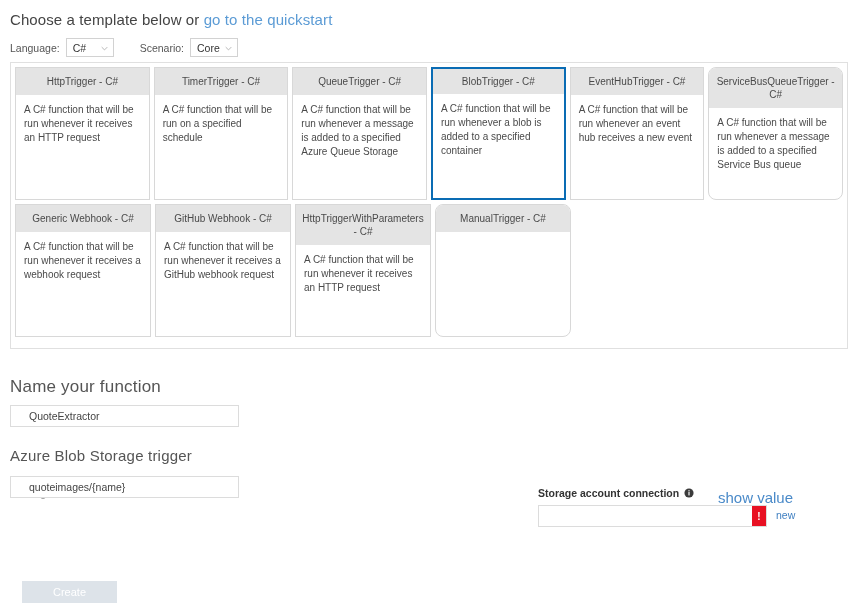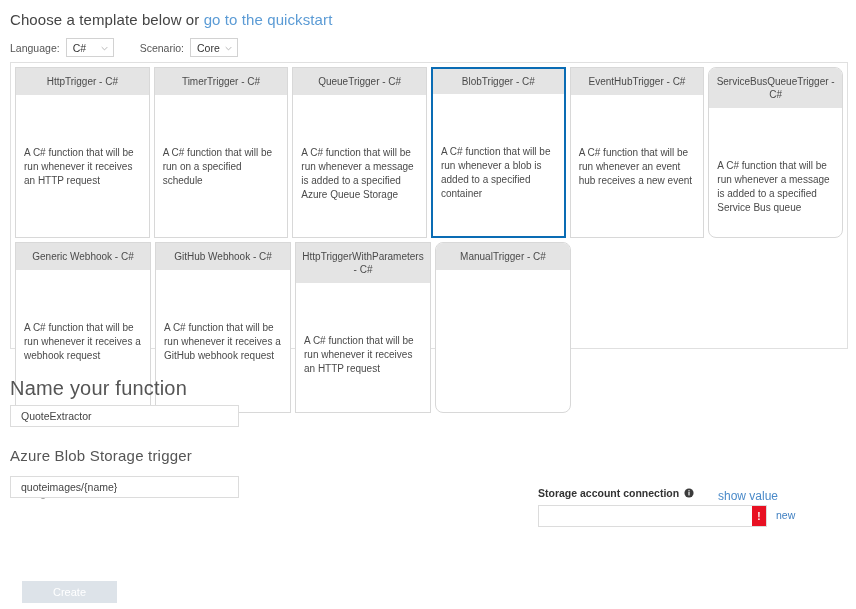--- a/index.html
+++ b/index.html
@@ -52,28 +52,27 @@
     position: absolute; left: 10px; top: 62px;
     width: 838px; height: 287px;
     border: 1px solid #e0e0e0;
     background: #ffffff;
     padding: 4px;
   }
   .grid-row { display: flex; }
   .grid-row.row2 { margin-top: 4px; }
 
   .card {
-    width: 136px; height: 171px;
+    width: 136px; height: 133px;
     border: 1px solid #d8d8d8;
     background: #ffffff;
     margin-right: 4px;
     cursor: pointer;
     display: flex; flex-direction: column;
     overflow: hidden;
-    gap: 43px;
   }
   .card:last-child { margin-right: 0; border-radius: 8px; }
   .card.selected {
     border: 2px solid #0a6cb4;
   }
   .card-head {
     background: #e4e4e4;
     color: #4a4a4a;
     font-size: 10px;
     text-align: center;
@@ -88,33 +87,33 @@
     font-size: 10px;
     line-height: 14px;
     color: #4a4a4a;
     padding: 8px 8px 0 8px;
     flex: 1;
   }
 
   
   .h2 {
     position: absolute; left: 10px;
-    font-size: 20px; font-weight: 400; color: #555555;
+    font-size: 17px; font-weight: 400; color: #555555;
     letter-spacing: 0.2px;
   }
   .h2.name-head { top: 377px; }
   .h2.trigger-head { top: 447px; font-size: 15px; }
 
   .text-input {
     border: 1px solid #dcdcdc;
     background: #ffffff;
     height: 22px;
     font-size: 10.5px;
     color: #444444;
-    padding: 0 10px;
+    padding: 0 18px;
     font-family: "Liberation Sans", sans-serif;
     outline: none;
   }
   .text-input::placeholder { color: #9a9a9a; }
 
   #fn-name {
     position: absolute; left: 10px; top: 405px; width: 229px;
   }
 
   
@@ -125,21 +124,21 @@
   .info-icon {
     display: inline-block; margin-left: 5px;
     width: 10px; height: 10px;
   }
   .lbl-path { position: absolute; left: 10px; top: 487px; align-items: flex-end; }
   #path-input { position: absolute; left: 10px; top: 476px; width: 229px; }
 
   .lbl-conn { position: absolute; left: 538px; top: 487px; }
   .show-value {
     position: absolute; left: 718px; top: 489px;
-    font-size: 12px; color: #4a8ac9; cursor: pointer;
+    font-size: 15px; color: #4a8ac9; cursor: pointer;
   }
   .conn-wrap {
     position: absolute; left: 538px; top: 505px;
     width: 229px; height: 22px;
     border: 1px solid #dcdcdc; background: #ffffff;
     display: flex; align-items: stretch;
   }
   .conn-input {
     flex: 1; border: none; outline: none;
     font-size: 10.5px; padding: 0 6px; color: #444444;

